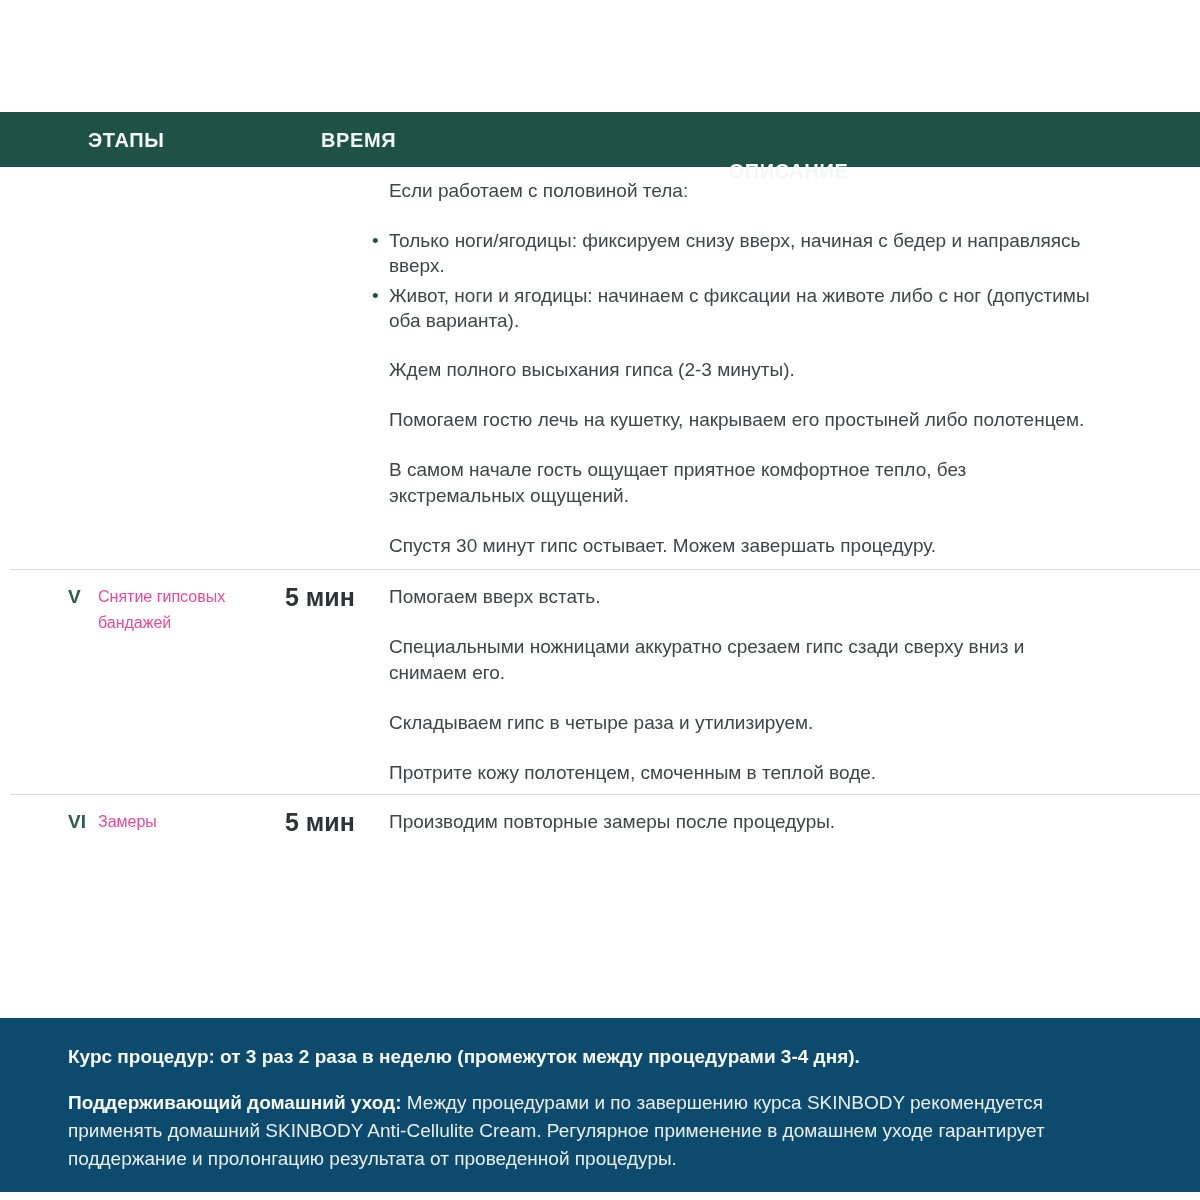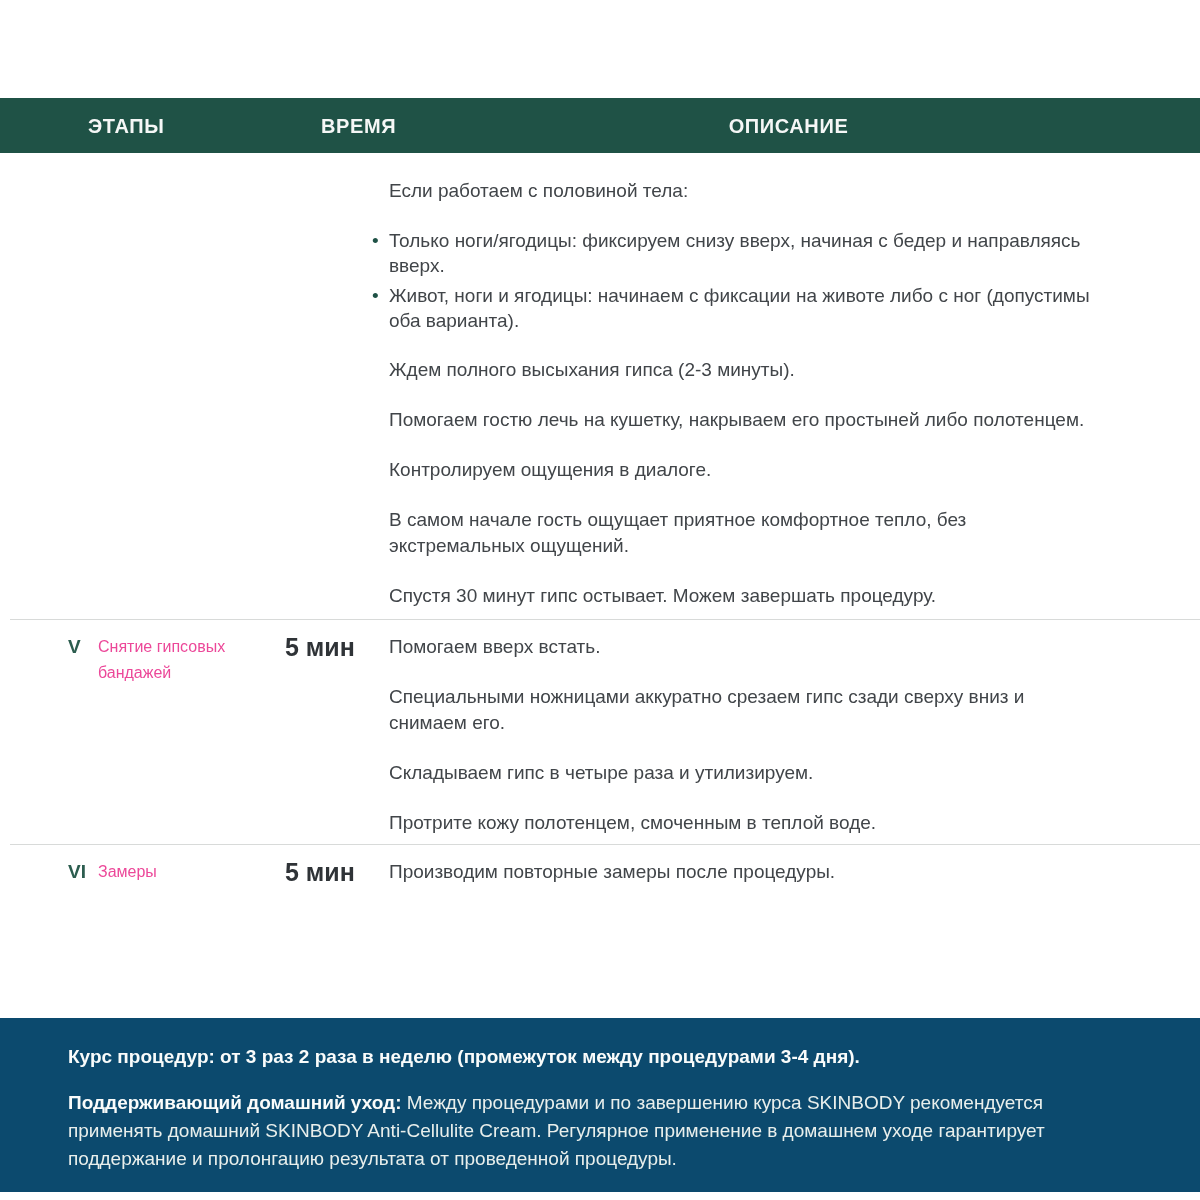--- a/index.html
+++ b/index.html
@@ -6,31 +6,31 @@
   html,body { width:1200px; height:1200px; }
   body {
     background:#ffffff;
     font-family:"Liberation Sans", sans-serif;
     position:relative;
     overflow:hidden;
     color:#414549;
   }
   
   .bar {
-    position:absolute; top:98px; left:0;
+    position:absolute; top:112px; left:0;
     width:1200px; height:55px;
     background:#1f5246;
   }
   .bar span {
     position:absolute; top:50%; transform:translateY(-50%);
     color:#f5f7f6; font-weight:bold; font-size:20px; letter-spacing:.6px;
   }
   .h-stages { left:88px; }
   .h-time   { left:321px; }
-  .h-desc   { left:437px; width:703px; text-align:center; }
+  .h-desc   { left:437px; width:703px; text-align:center;margin-top:31px; }
 
   
   .rows { position:absolute; top:155px; left:10px; width:1200px; }
   .row  { display:flex; }
   .row + .row { border-top:1px solid #d8dad9; }
   .row:nth-child(1) { padding:23px 0 10px; }
   .row:nth-child(2) { padding:14px 0 8px; }
   .row:nth-child(3) { padding:14px 0 20px; }
 
   .cell-stage { width:260px; padding-left:58px; display:flex; align-items:flex-start; }
@@ -86,21 +86,20 @@
         <div class="cell-stage"></div>
         <div class="cell-time"></div>
         <div class="cell-desc">
           <p>Если работаем с половиной тела:</p>
           <ul>
             <li>Только ноги/ягодицы: фиксируем снизу вверх, начиная с бедер и направляясь вверх.</li>
             <li>Живот, ноги и ягодицы: начинаем с фиксации на животе либо с ног (допустимы оба варианта).</li>
           </ul>
           <p>Ждем полного высыхания гипса (2-3 минуты).</p>
           <p>Помогаем гостю лечь на кушетку, накрываем его простыней либо полотенцем.</p>
-          <p>Контролируем ощущения в диалоге.</p>
           <p>В самом начале гость ощущает приятное комфортное тепло, без экстремальных ощущений.</p>
           <p>Спустя 30 минут гипс остывает. Можем завершать процедуру.</p>
         </div>
       </div>
       <div class="row">
         <div class="cell-stage">
           <span class="numeral">V</span>
           <span class="stage-title">Снятие гипсовых бандажей</span>
         </div>
         <div class="cell-time">5 мин</div>

